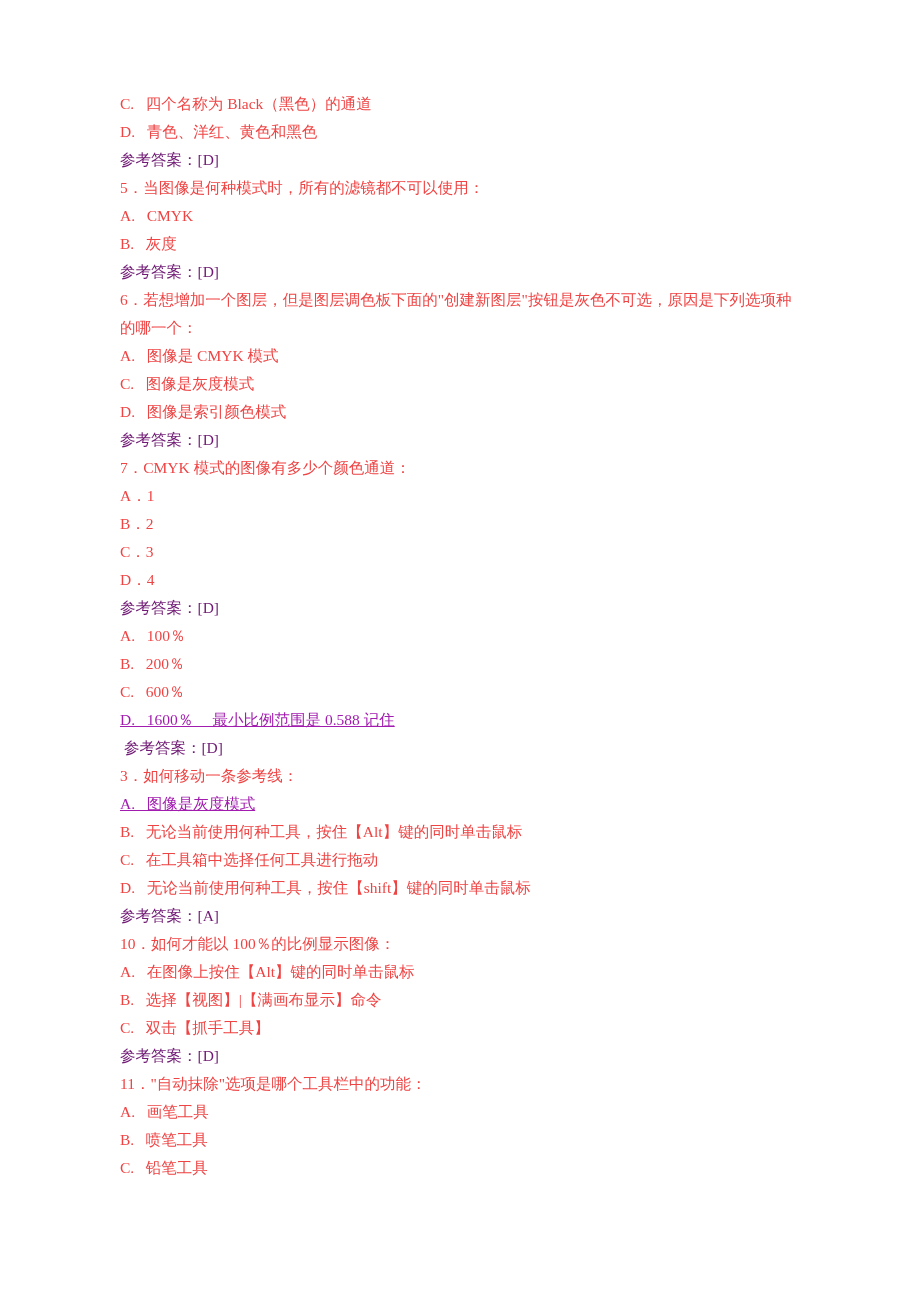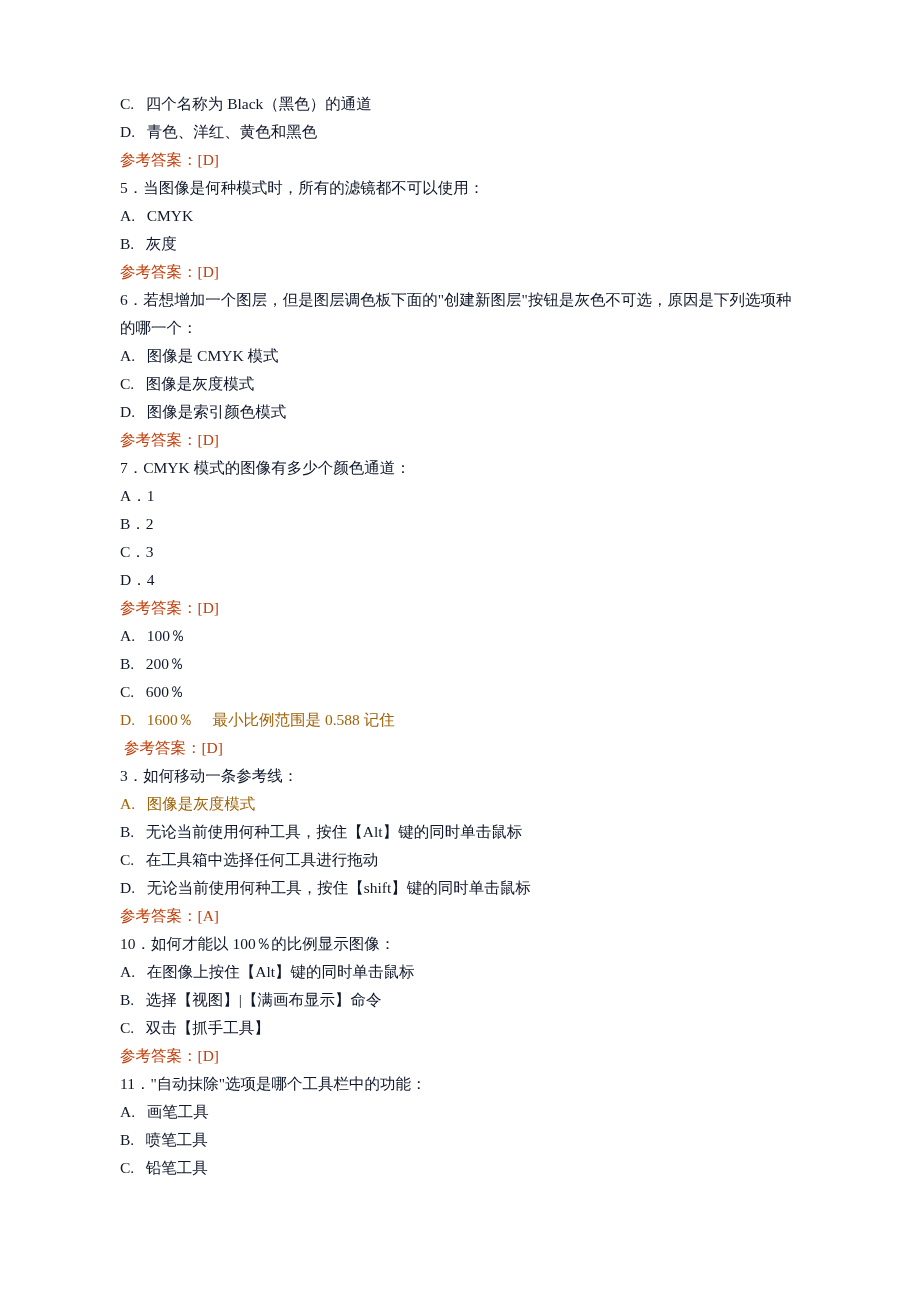--- a/index.html
+++ b/index.html
@@ -12,28 +12,29 @@
   .page {
     padding: 90px 120px 60px 120px;
     box-sizing: border-box;
     width: 920px;
     min-height: 1302px;
     position: relative;
   }
   .line {
     font-size: 15.5px;
     line-height: 28px;
-    color: #0f172a;
+    color: #ef4444;
     white-space: pre-wrap;
   }
   .answer {
-    color: #c2410c;
+    color: #701a75;
   }
   .red {
-    color: #a16207;
+    color: #a21caf;
+    text-decoration: underline;
   }
 </style>
 </head>
 <body>
 
 <div class="page">
   <div id="content">
       <div class="line">C.   四个名称为 Black（黑色）的通道</div>
       <div class="line">D.   青色、洋红、黄色和黑色</div>
       <div class="line answer">参考答案：[D]</div>

